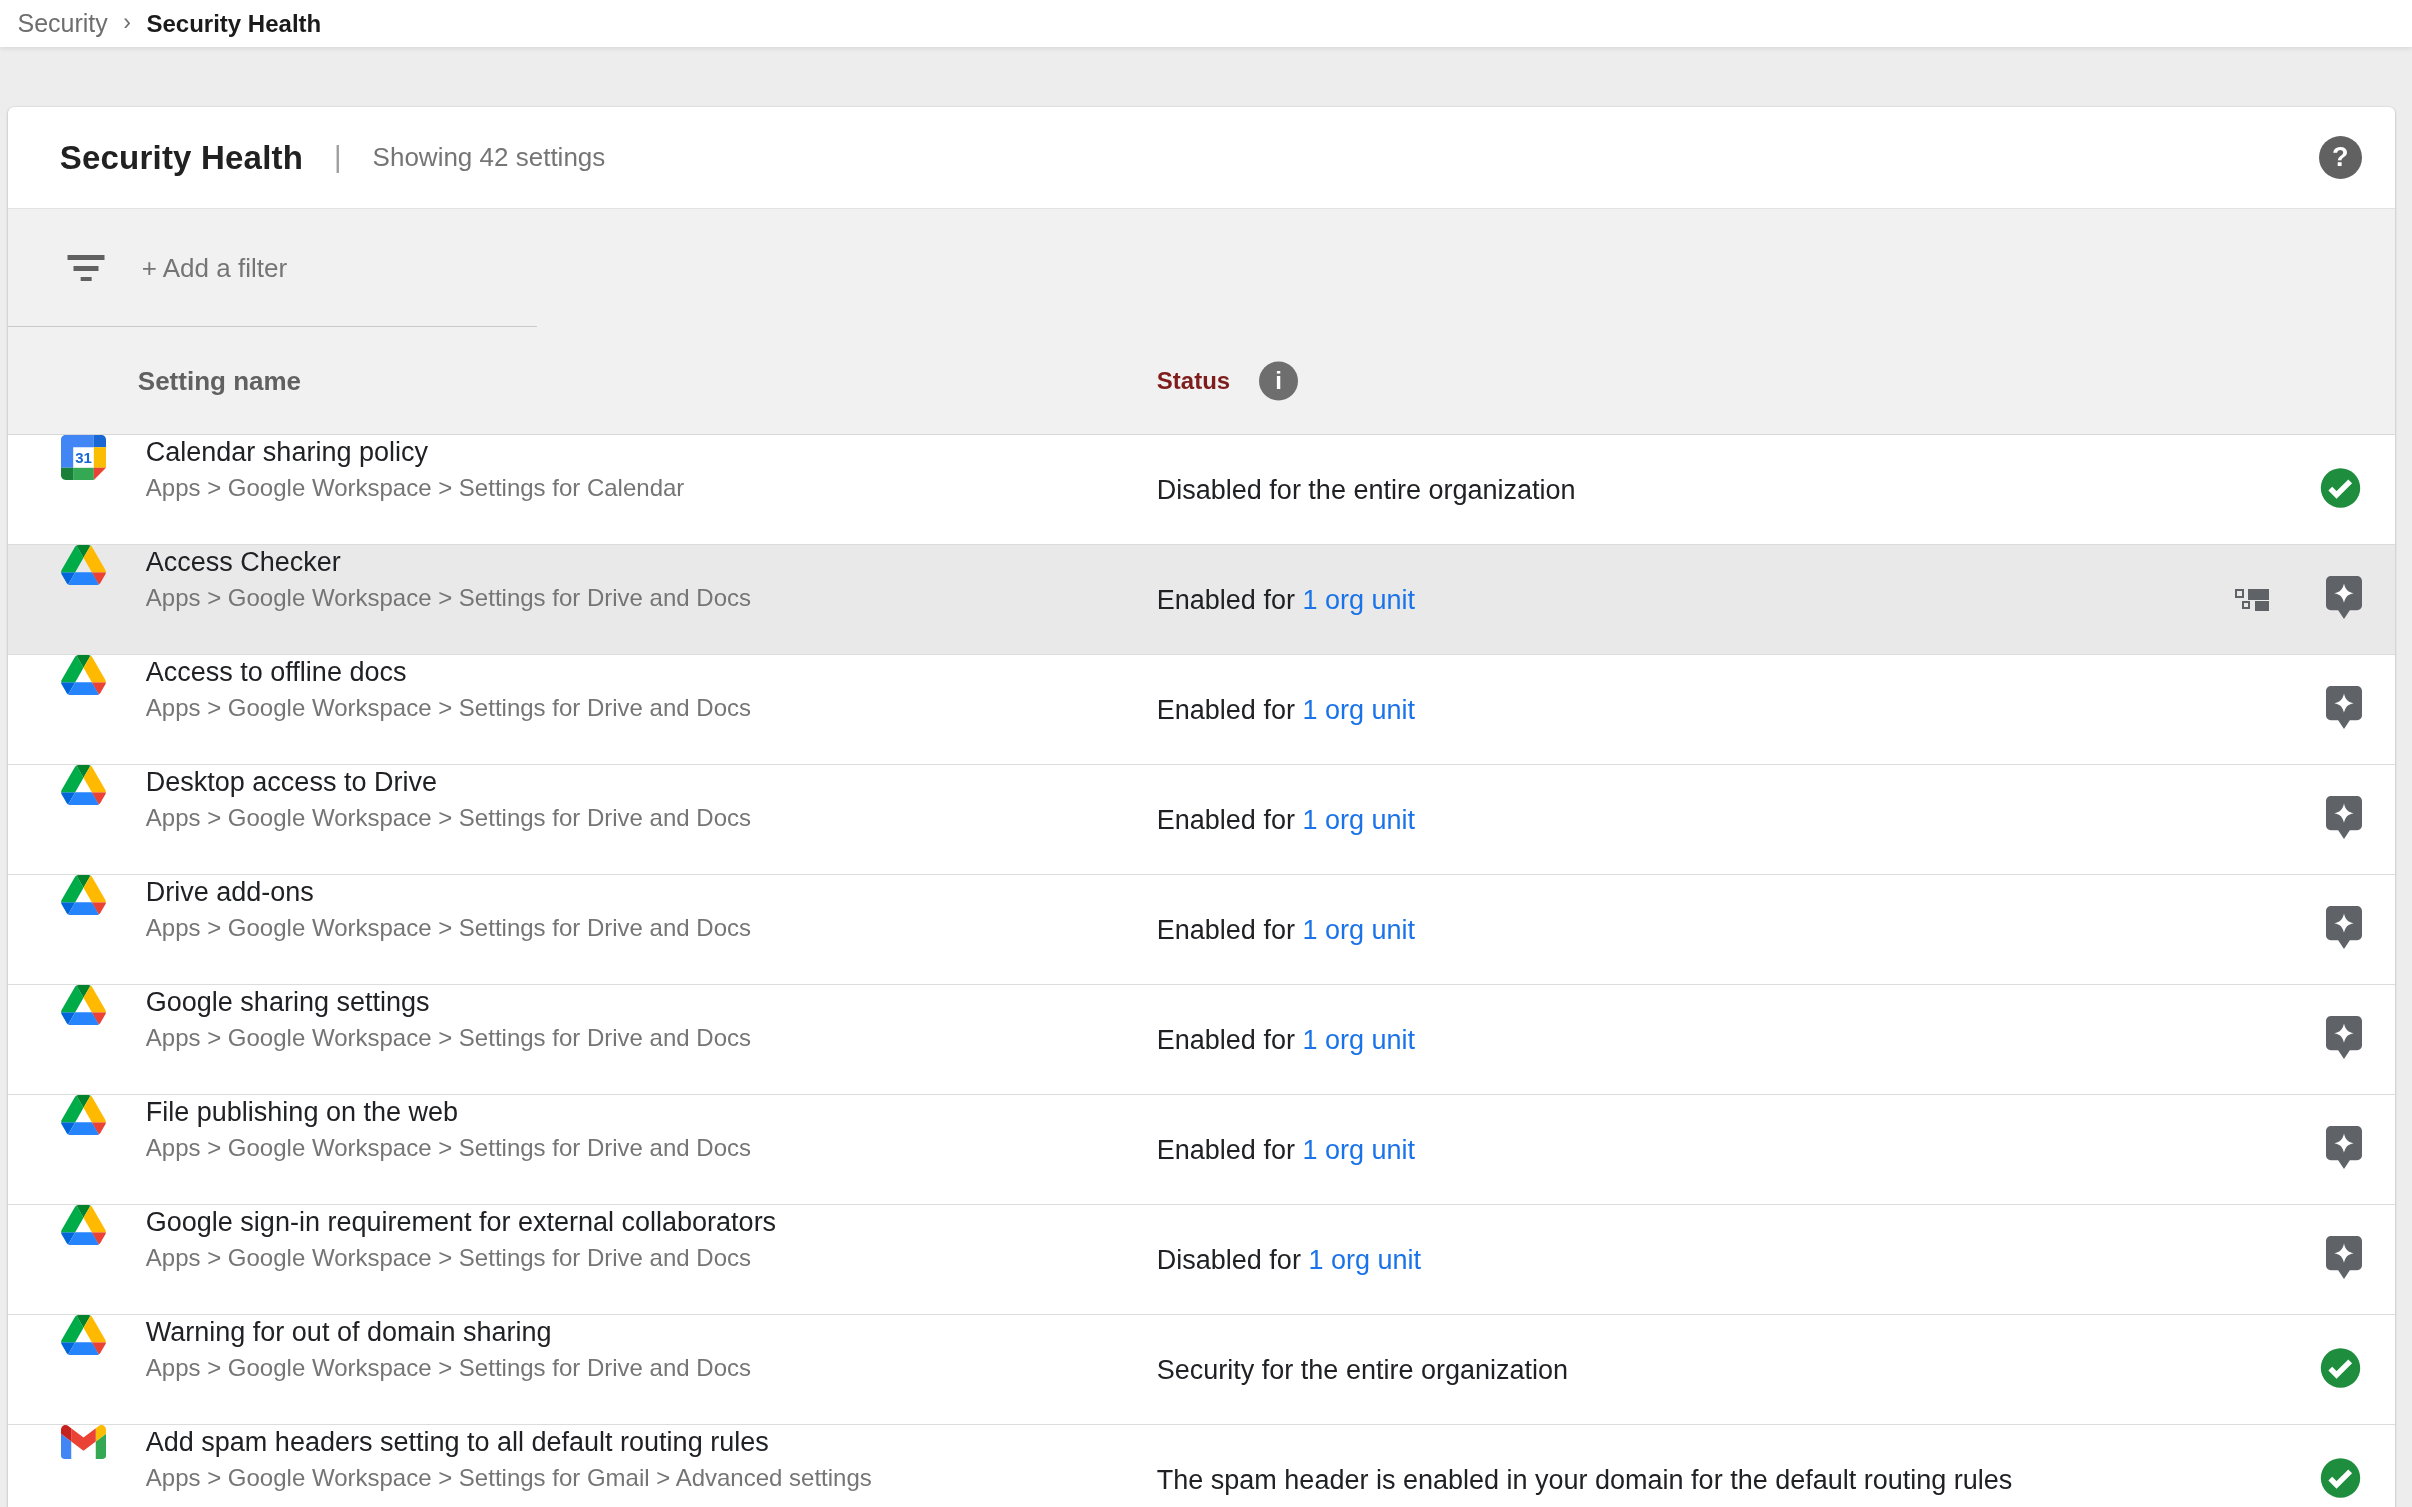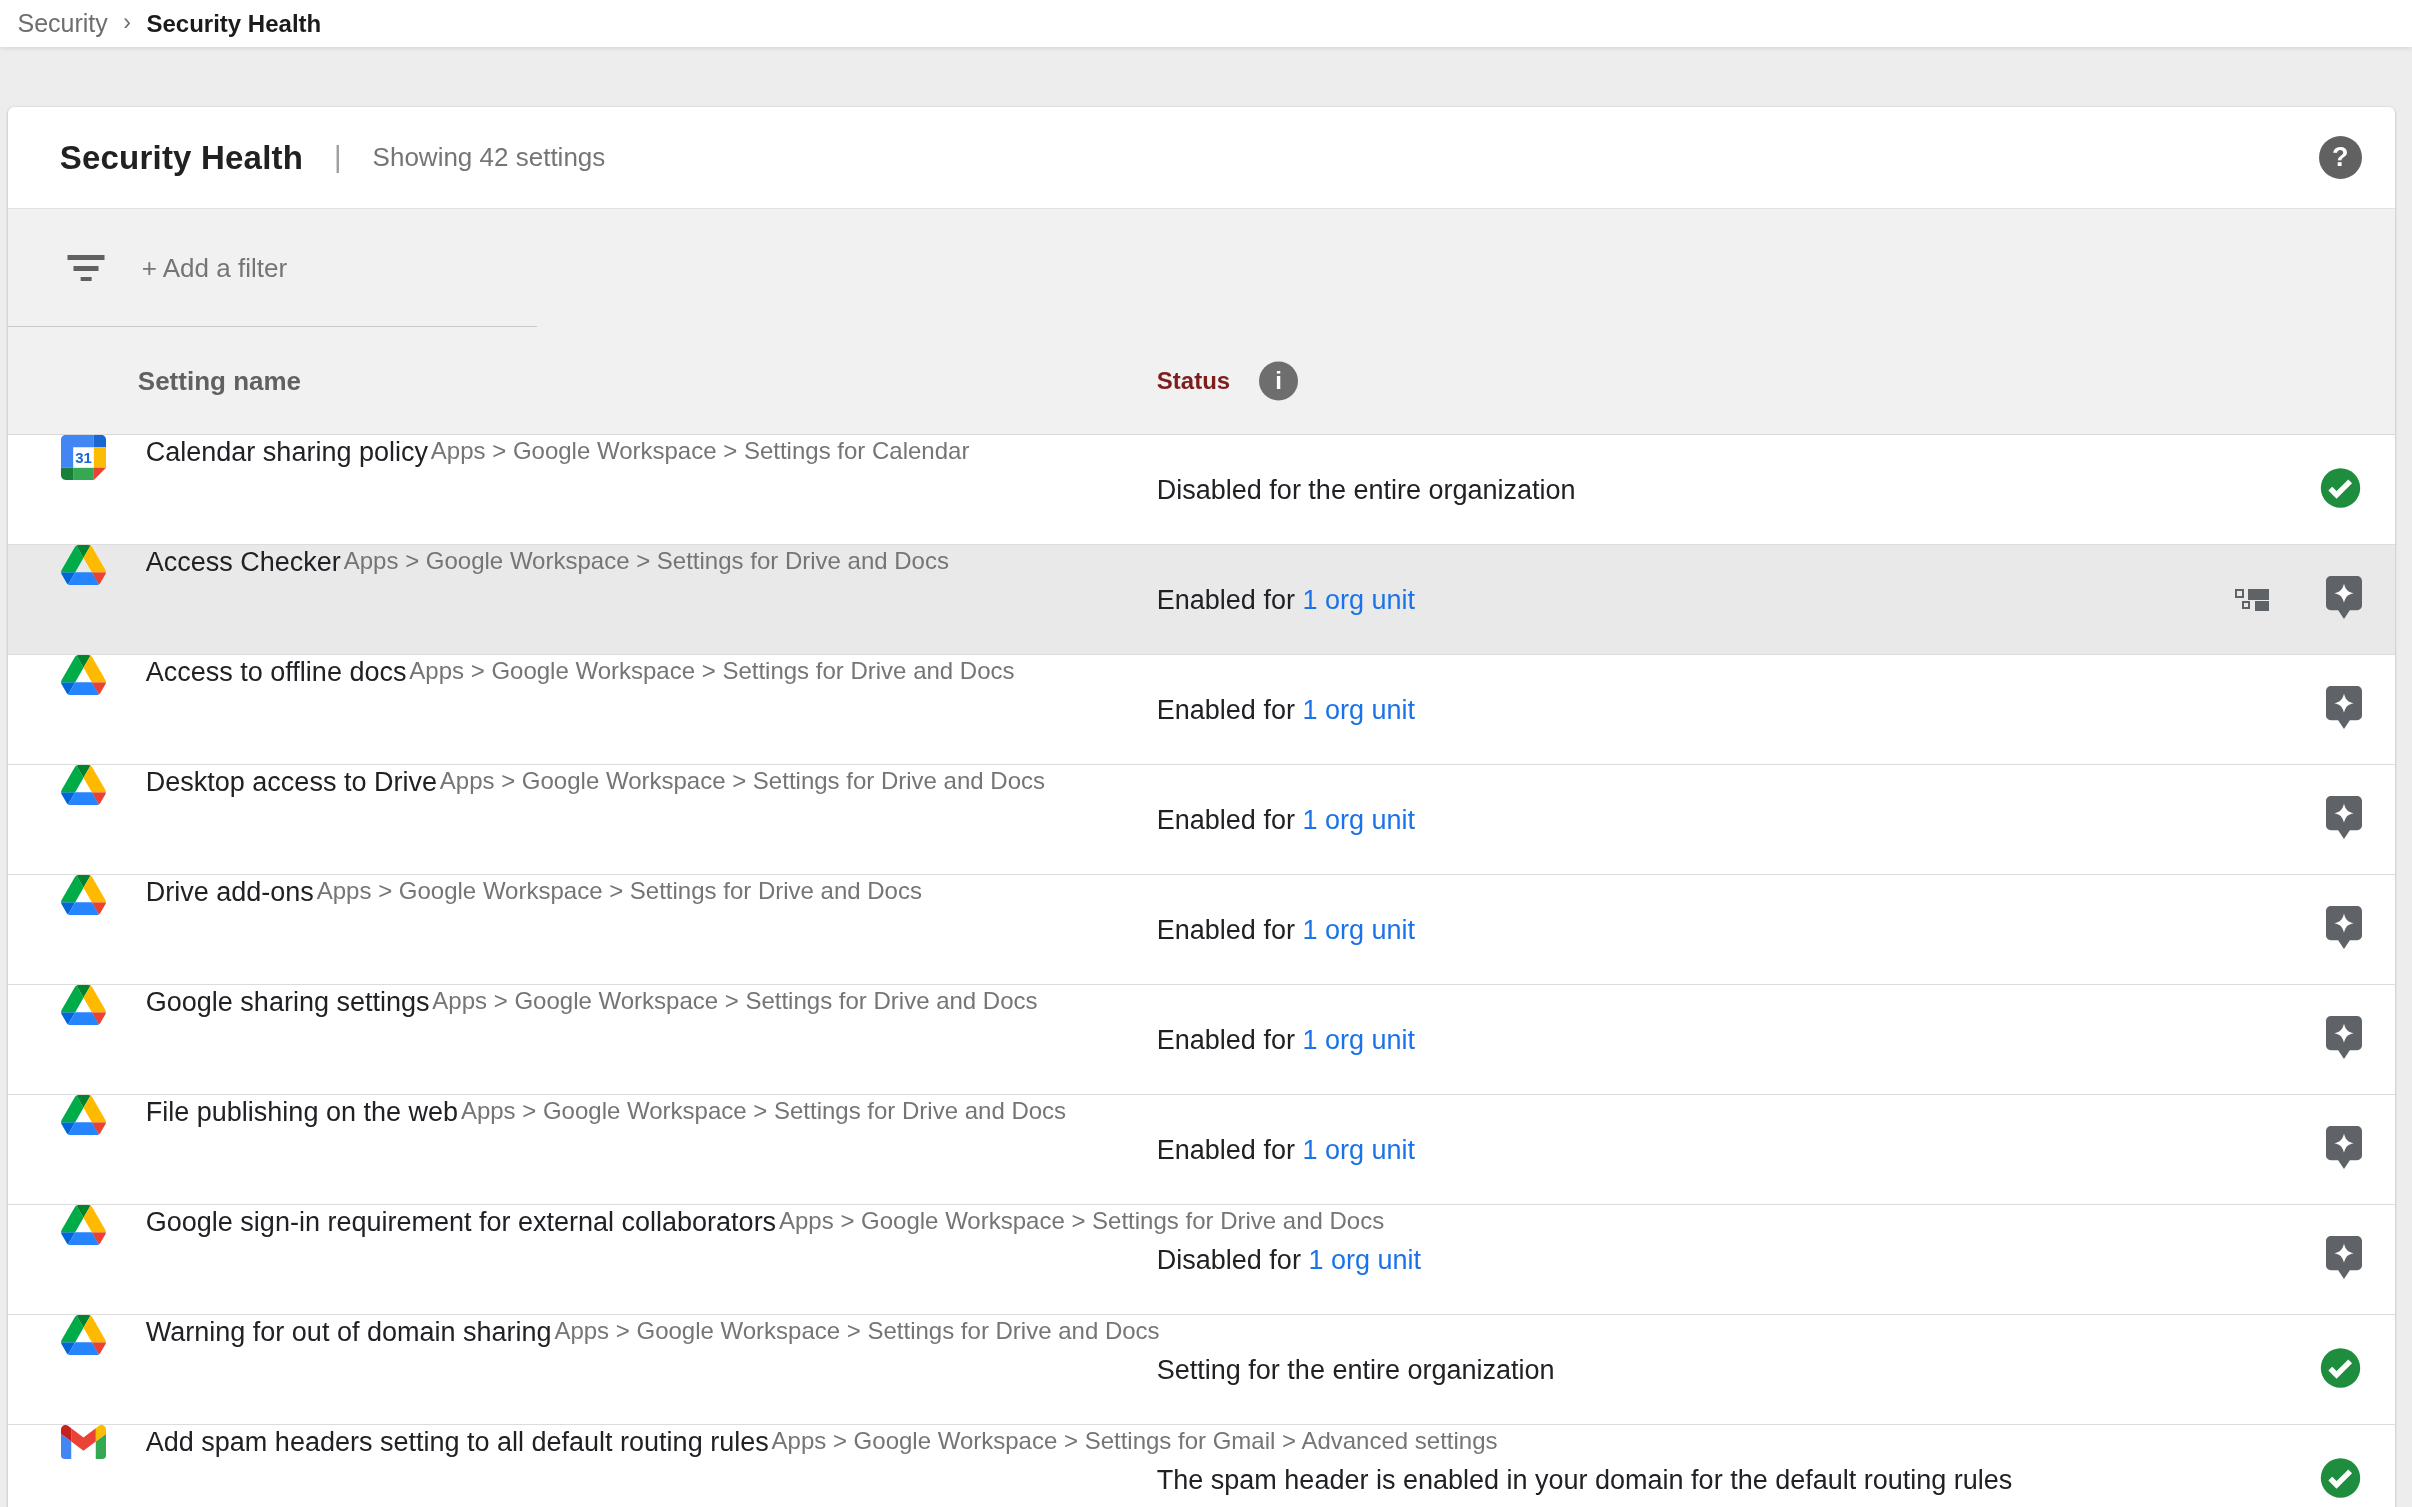--- a/index.html
+++ b/index.html
@@ -39,21 +39,21 @@
   .col-status{position:absolute;left:1149px;top:50%;transform:translateY(-50%);
     display:flex;align-items:center;gap:29px;}
   .col-status-label{font-size:24px;font-weight:700;color:#7f1d1d;}
   .info-icon{width:39px;height:39px;border-radius:50%;background:#6e6e6e;color:#fff;
     display:flex;align-items:center;justify-content:center;font-size:24px;font-weight:700;cursor:pointer;}
   
   .row{height:109px;position:relative;display:flex;align-items:flex-start;background:#fff;
     border-bottom:1px solid #dcdcdc;cursor:pointer;}
   .row.highlighted{background:#e9e9e9;}
   .app-icon-slot{width:47px;margin-left:52px;display:flex;align-items:center;justify-content:center;}
-  .row-text{margin-left:39px;display:flex;flex-direction:row;justify-content:center;gap:2.9px;}
+  .row-text{margin-left:39px;display:flex;flex-direction:column;justify-content:center;gap:2.9px;}
   .row-name{font-size:27px;color:#202124;line-height:34px;}
   .row-path{font-size:24px;color:#757575;line-height:32px;}
   .status-cell{position:absolute;left:1149px;top:50%;transform:translateY(-50%);
     font-size:27px;color:#202124;white-space:nowrap;}
   .status-link{color:#1a73e8;text-decoration:none;}
   .trailing{position:absolute;right:33px;top:50%;transform:translateY(-50%);
     display:flex;align-items:center;gap:56px;}
   
   .ou-icon{position:relative;width:35px;height:23px;display:inline-block;}
   .ou-icon i{position:absolute;display:block;}
@@ -314,21 +314,21 @@
     <path fill="#ea4335" d="m73.55 76.8c1.35-.8 2.5-1.9 3.3-3.3l1.6-2.75 7.65-13.25c.8-1.4 1.2-2.95 1.2-4.5h-27.5l5.85 11.5z"></path>
     <path fill="#00832d" d="m43.65 25 13.75-23.8c-1.35-.8-2.9-1.2-4.5-1.2h-18.5c-1.6 0-3.15.45-4.5 1.2z"></path>
     <path fill="#2684fc" d="m59.8 53h-32.3l-13.75 23.8c1.35.8 2.9 1.2 4.5 1.2h50.8c1.6 0 3.15-.45 4.5-1.2z"></path>
     <path fill="#ffba00" d="m73.4 26.5-12.7-22c-.8-1.4-1.95-2.5-3.3-3.3l-13.75 23.8 16.15 28h27.45c0-1.55-.4-3.1-1.2-4.5z"></path>
   </svg></span>
         </span>
     <div class="row-text">
       <div class="row-name">Warning for out of domain sharing</div>
       <div class="row-path">Apps &gt; Google Workspace &gt; Settings for Drive and Docs</div>
     </div>
-    <div class="status-cell"><span>Setting for the entire organization</span></div>
+    <div class="status-cell"><span>Security for the entire organization</span></div>
     <div class="trailing">
           <span><svg width="43" height="43" viewBox="0 0 24 24">
     <circle cx="12" cy="12" r="11" fill="#1e8e3e"></circle>
     <path d="M6.3 12.4l3.5 3.5 7.6-7.6" stroke="#fff" stroke-width="3" fill="none"></path>
   </svg></span>
         </div>
   </div>
 
   <div class="row">
     <span class="app-icon-slot">

